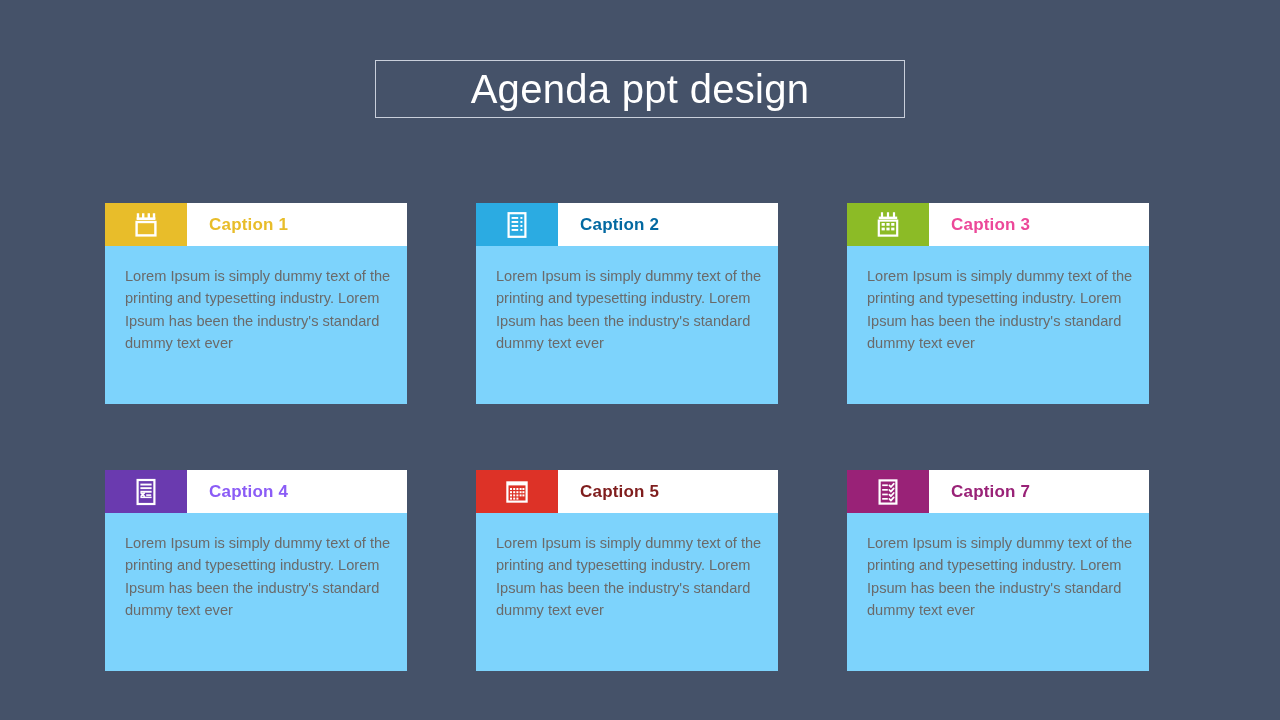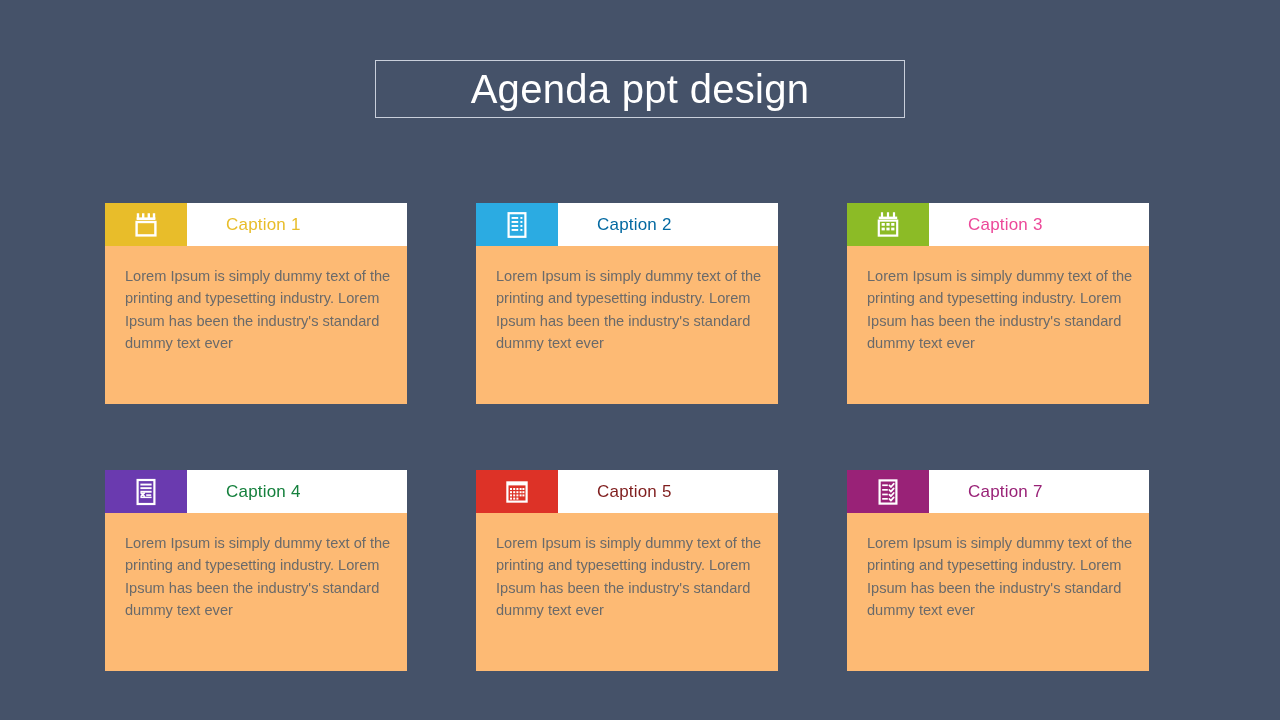--- a/index.html
+++ b/index.html
@@ -80,29 +80,28 @@
 
   .caption-wrap {
     flex: 1 1 auto;
     background: #ffffff;
     display: flex;
     align-items: center;
     padding-left: 22px;
   }
   .caption-text {
     font-size: 17px;
-    font-weight: 400;
+    font-weight: 700;
     letter-spacing: 0.2px;
     white-space: nowrap;
-    margin-left: 17px;
   }
 
   .card-body {
     flex: 1 1 auto;
-    background: #fdba74;
+    background: #7dd3fc;
     padding: 19px 4px 0 20px;
     box-sizing: border-box;
   }
   .body-text {
     color: #6a6a6a;
     font-size: 14.6px;
     line-height: 22.3px;
     margin: 0;
   }
 </style>
@@ -196,21 +195,21 @@
             <rect x="10.4" y="7.6" width="11.2" height="1.9" fill="#ffffff"></rect>
             <rect x="10.4" y="11.2" width="11.2" height="1.9" fill="#ffffff"></rect>
             <rect x="10.4" y="14.8" width="11.2" height="1.9" fill="#ffffff"></rect>
             <rect x="10.4" y="20.6" width="11.2" height="1.5" fill="#ffffff"></rect>
             <path d="M11.2 17.2l3 3M14.2 17.2l-3 3" stroke="#ffffff" stroke-width="1.7" stroke-linecap="round"></path>
             <rect x="16.2" y="18.3" width="5" height="1.6" fill="#ffffff"></rect>
           </svg>
         </span>
       </div>
       <div class="caption-wrap">
-        <span class="caption-text" style="color: #15803d;">Caption  4</span>
+        <span class="caption-text" style="color: #8b5cf6;">Caption  4</span>
       </div>
     </div>
     <div class="card-body">
       <p class="body-text">Lorem Ipsum is simply dummy text of the printing and typesetting industry. Lorem Ipsum has been the industry's standard dummy text ever</p>
     </div>
   </div>
 
   <div class="card">
     <div class="card-header">
       <div class="icon-block" style="background: rgb(221, 50, 39);">

